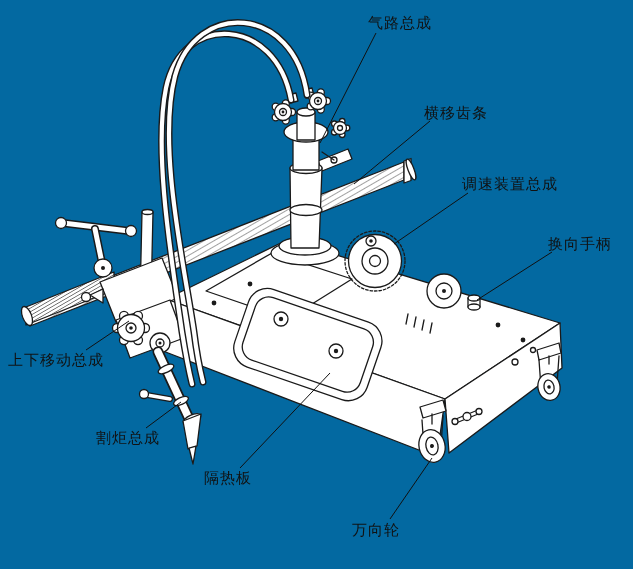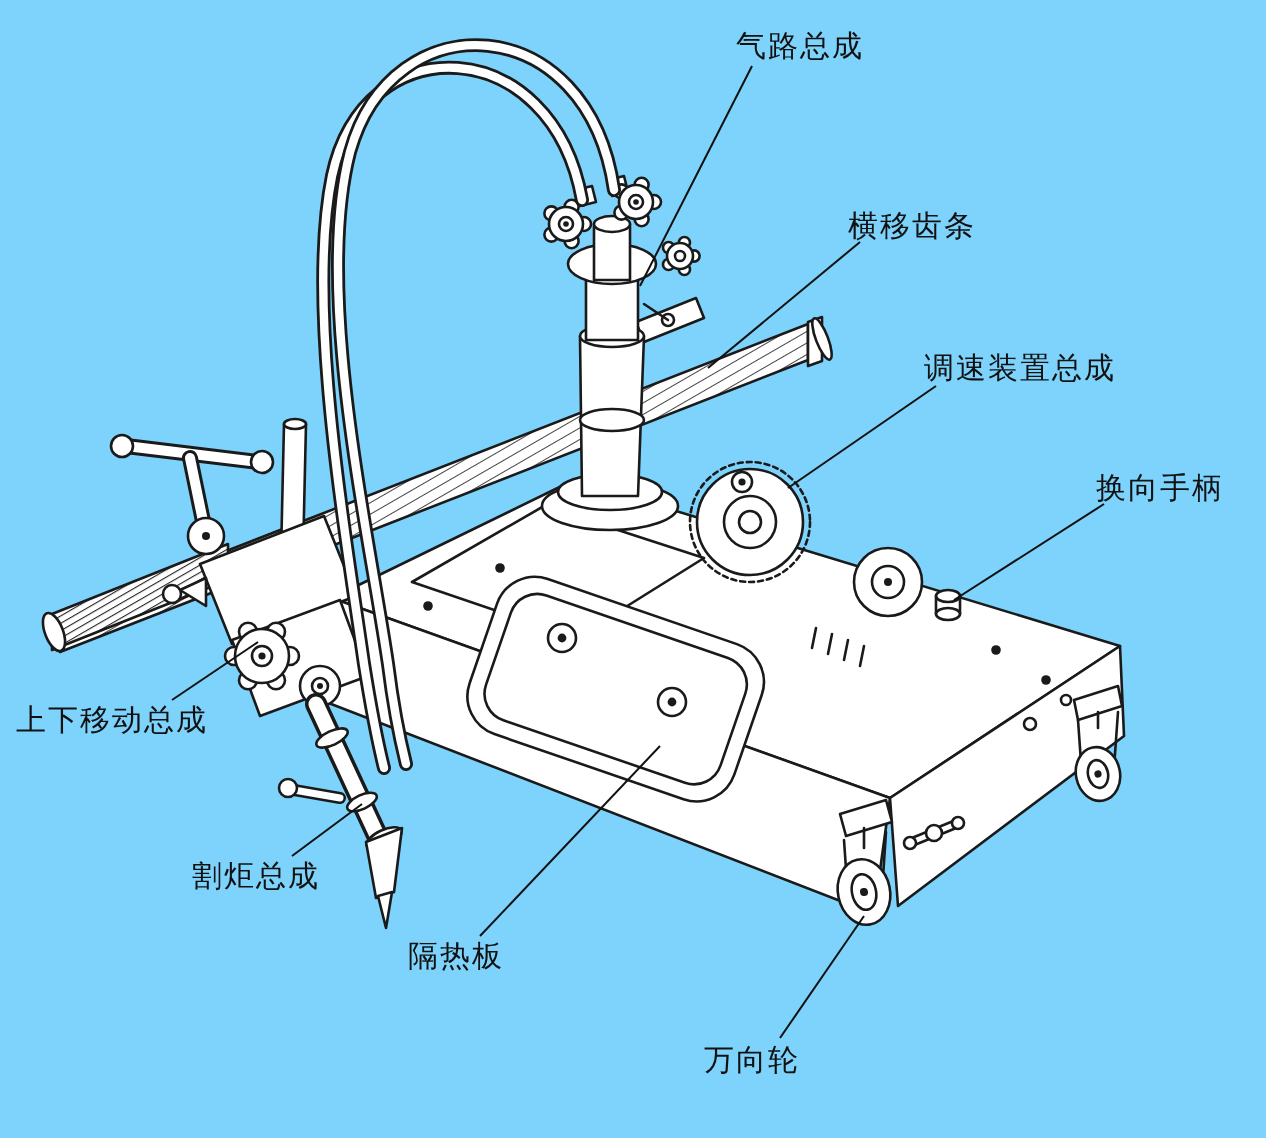--- a/index.html
+++ b/index.html
@@ -1,16 +1,16 @@
 <!DOCTYPE html>
 <html><head>
 <meta charset="utf-8">
 <style>
   html,body{margin:0;padding:0;background:#ffffff;}
-  .stage{position:relative;width:633px;height:569px;background:#7dd3fc;overflow:hidden;
+  .stage{position:relative;width:633px;height:569px;background:#0369a1;overflow:hidden;
          font-family:"DejaVu Sans",sans-serif;}
   svg{display:block}
   .art{stroke:#1a1a1a;stroke-width:1.3;fill:none;stroke-linecap:round;stroke-linejoin:round;}
   .w{fill:#ffffff;}
   .dot{fill:#1a1a1a;stroke:none;}
   .ln{stroke:#111111;stroke-width:1;}
   .lbl{font-size:15px;fill:#111111;font-family:"DejaVu Sans",sans-serif;letter-spacing:1px;}
 </style>
 </head>
 <body>

